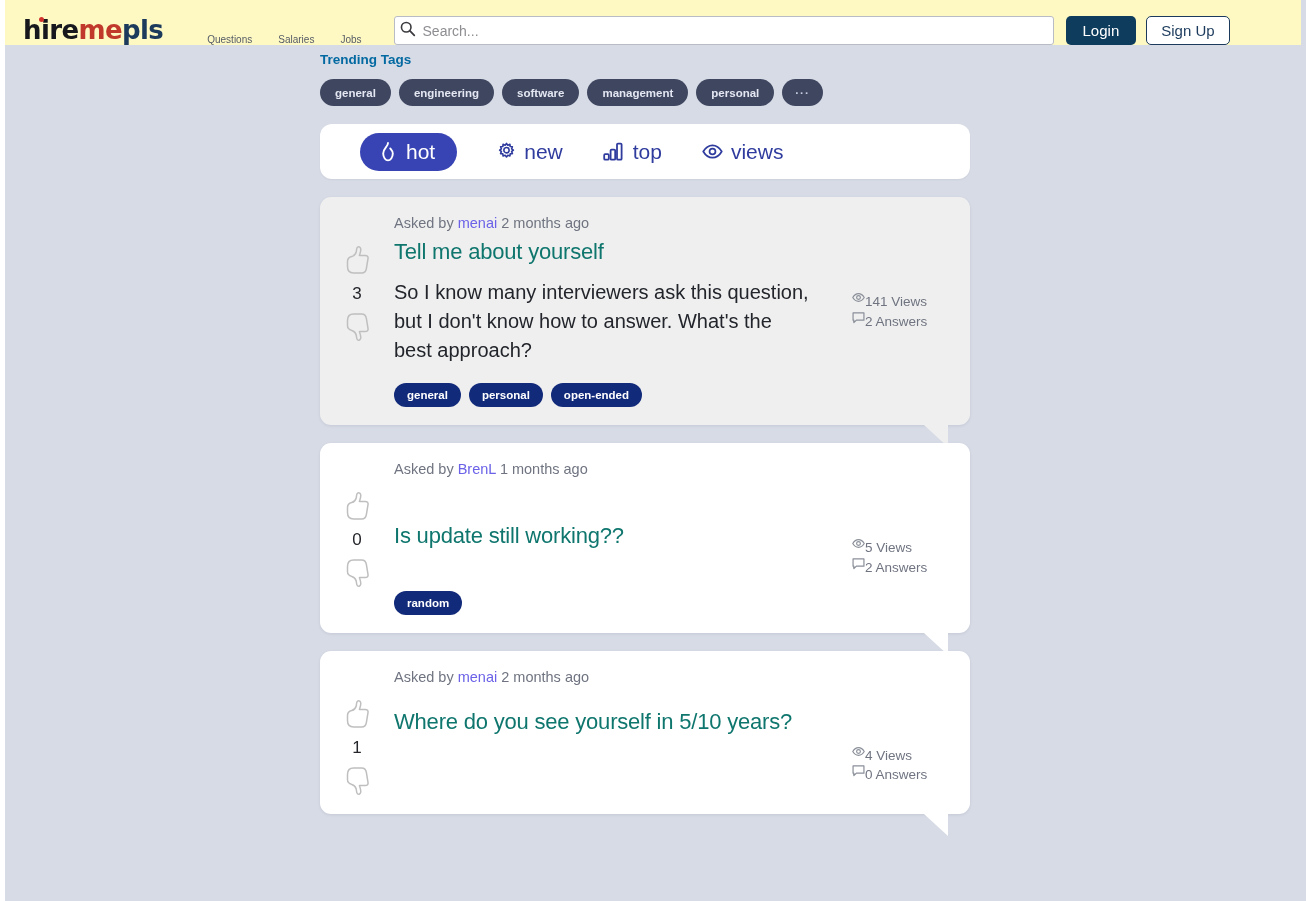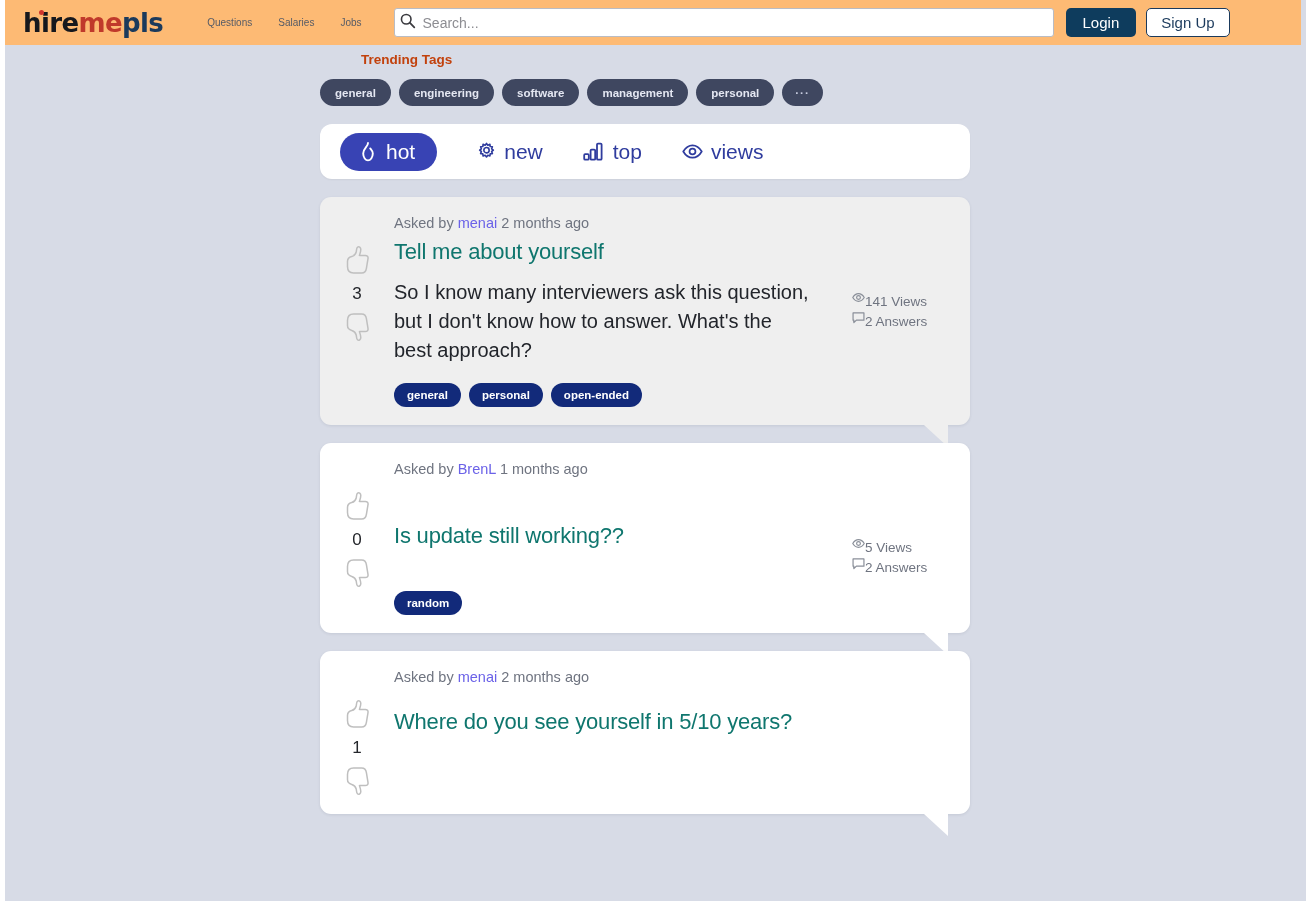--- a/index.html
+++ b/index.html
@@ -21,23 +21,23 @@
     background: #ffffff;
     z-index: 5;
   }
 
   
   .header {
     position: absolute;
     left: 5px; top: 0;
     width: 1296px;
     height: 45px;
-    background: #fdba74;
-    display: flex;
-    align-items: center;
+    background: #fef9c3;
+    display: flex;
+    align-items: flex-end;
     z-index: 4;
   }
   .logo {
     margin-left: 18px;
     font-size: 26px;
     font-weight: 700;
     letter-spacing: -0.6px;
     white-space: nowrap;
     position: relative;
     font-family: "DejaVu Sans", sans-serif;
@@ -112,26 +112,25 @@
     cursor: pointer;
   }
 
   
   .main {
     position: absolute;
     left: 320px; top: 45px;
     width: 650px;
   }
   .trending-label {
-    color: #c2410c;
+    color: #0369a1;
     font-size: 13.5px;
     font-weight: 700;
     margin-top: 7px;
     margin-bottom: 12px;
-    margin-left: 41px;
   }
   .trending-row { display: flex; gap: 8px; align-items: center; }
   .trend-pill {
     background: #3f4760;
     color: #e4e7f2;
     font-size: 11.5px;
     font-weight: 700;
     border-radius: 16px;
     height: 27px;
     padding: 0 15px;
@@ -143,21 +142,21 @@
   .trend-pill.more { padding: 0 13px; letter-spacing: 1px; color: #c9cde0; }
 
   
   .tabbar {
     margin-top: 18px;
     background: #ffffff;
     border-radius: 12px;
     height: 55px;
     display: flex;
     align-items: center;
-    padding-left: 20px;
+    padding-left: 40px;
     gap: 40px;
     box-shadow: 0 1px 2px rgba(0,0,0,0.05);
   }
   .tab {
     display: flex;
     align-items: center;
     gap: 8px;
     font-size: 21px;
     color: #2f3c9e;
     cursor: pointer;
@@ -482,15 +481,34 @@
 
     <div class="body">
       <div class="asked">
         <span>Asked by</span>
         <span class="user">menai</span>
         <span>2 months ago</span>
       </div>
       <div class="qtitle">Where do you see yourself in 5/10 years?</div>
     </div>
 
+    <div class="meta">
+      <div class="line">
+        <span>
+          <svg width="13" height="11" viewBox="0 0 22 16">
+            <path d="M1.3 8 C4 3.4 7.4 1.5 11 1.5 C14.6 1.5 18 3.4 20.7 8 C18 12.6 14.6 14.5 11 14.5 C7.4 14.5 4 12.6 1.3 8 Z" fill="none" stroke="#8a8f99" stroke-width="2" stroke-linejoin="round"></path>
+            <circle cx="11" cy="8" r="3.2" fill="none" stroke="#8a8f99" stroke-width="2"></circle>
+          </svg>
+        </span>
+        <span>4 Views</span>
+      </div>
+      <div class="line">
+        <span>
+          <svg width="13" height="12" viewBox="0 0 16 15">
+            <path d="M1.2 1.2 H14.8 V10.2 H5.4 L2.2 13.2 V10.2 H1.2 Z" fill="none" stroke="#8a8f99" stroke-width="1.5" stroke-linejoin="round"></path>
+          </svg>
+        </span>
+        <span>0 Answers</span>
+      </div>
+    </div>
   </div>
 
 </div>
 
 </body></html>

